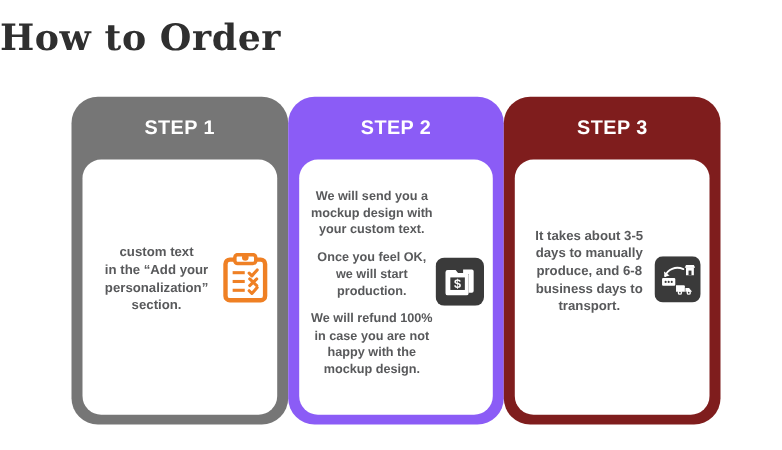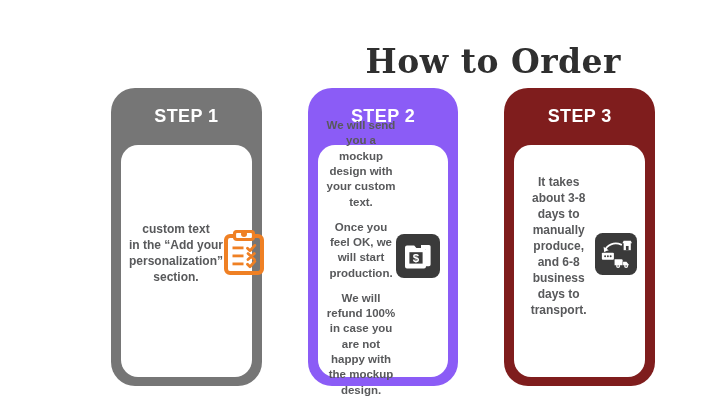--- a/index.html
+++ b/index.html
@@ -14,27 +14,26 @@
     overflow: hidden;
     position: relative;
   }
 
   
   .page-title {
     position: absolute;
     top: 14px;
     left: 0;
     width: 621px;
-    text-align: right;
+    text-align: left;
     font-family: "DejaVu Serif", serif;
     font-weight: bold;
     font-size: 33px;
     letter-spacing: 0.5px;
     color: #2f2f2f;
-    margin-top: 28px;
   }
 
   
   .cards {
     position: absolute;
     top: 88px;
     left: 65px;
     width: 590px;
     height: 298px;
     display: flex;
@@ -44,21 +43,20 @@
   .card {
     width: 200px;
     height: 298px;
     border-radius: 24px;
     box-sizing: border-box;
     padding: 0;
     position: relative;
     display: flex;
     flex-direction: column;
     align-items: center;
-    margin-left: 46px;
   }
 
   .card-header {
     height: 57px;
     line-height: 57px;
     width: 100%;
     text-align: center;
     color: #ffffff;
     font-size: 18px;
     font-weight: bold;
@@ -167,21 +165,21 @@
           <text x="20" y="27.6" font-family="'Liberation Sans', sans-serif" font-size="11.5" font-weight="bold" fill="#ffffff" text-anchor="middle">$</text>
         </svg>
       </div>
     </div>
   </div>
 
   <div class="card card-3" style="background:#7f1d1d">
     <div class="card-header">STEP 3</div>
     <div class="card-body">
       <div class="body-text">
-        <p>It takes about 3-8 days to manually produce, and 6-8 business days to transport.</p>
+        <p>It takes about 3-5 days to manually produce, and 6-8 business days to transport.</p>
       </div>
       <div class="card-icon">
         <svg width="42" height="42" viewBox="0 0 44 44">
           <rect x="0" y="0" width="44" height="44" rx="8" ry="8" fill="#3a3a3a"></rect>
           <path d="M30 10.5 h7.5 v7.5 h-7.5 z" fill="#ffffff"></path>
           <path d="M28.8 10.8 h9.9 l-1.2 -2.6 h-7.5 z" fill="#ffffff"></path>
           <rect x="32.4" y="13.6" width="2.8" height="4.4" fill="#3a3a3a"></rect>
           <path d="M27.5 12.2 C20 9 12.5 12.5 10.2 18.6" fill="none" stroke="#ffffff" stroke-width="1.8" stroke-linecap="round"></path>
           <path d="M9 14.4 L9.6 19.6 L14.4 18.2 Z" fill="#ffffff"></path>
           <rect x="7.2" y="20.6" width="12.6" height="7.4" rx="1" fill="#ffffff"></rect>

